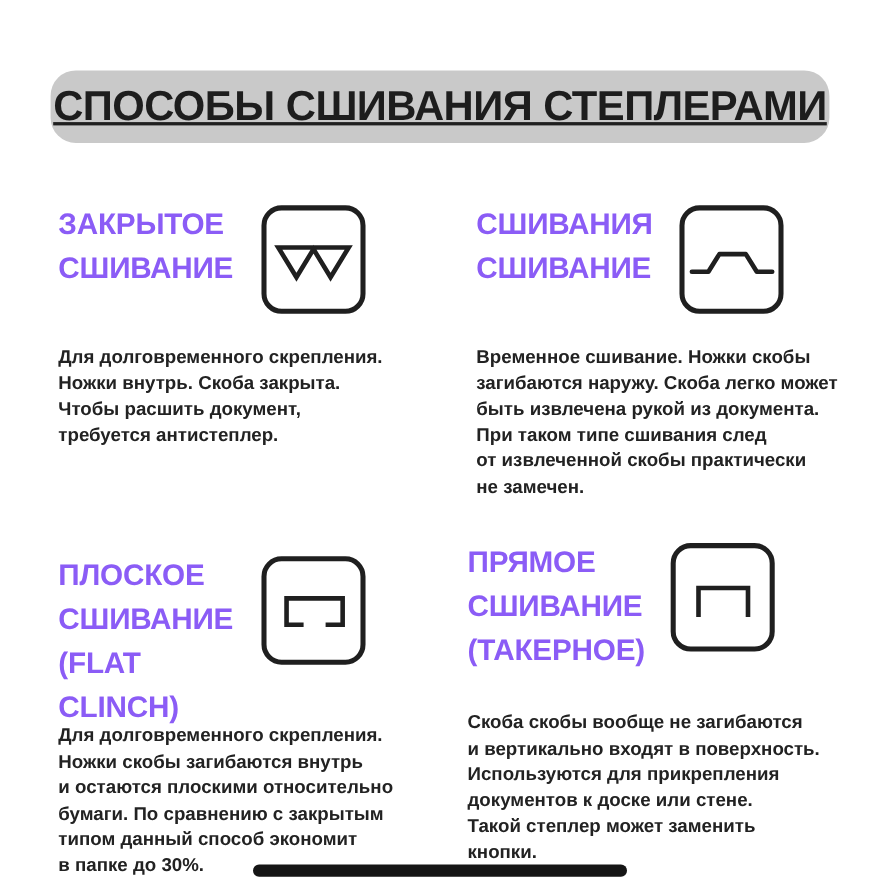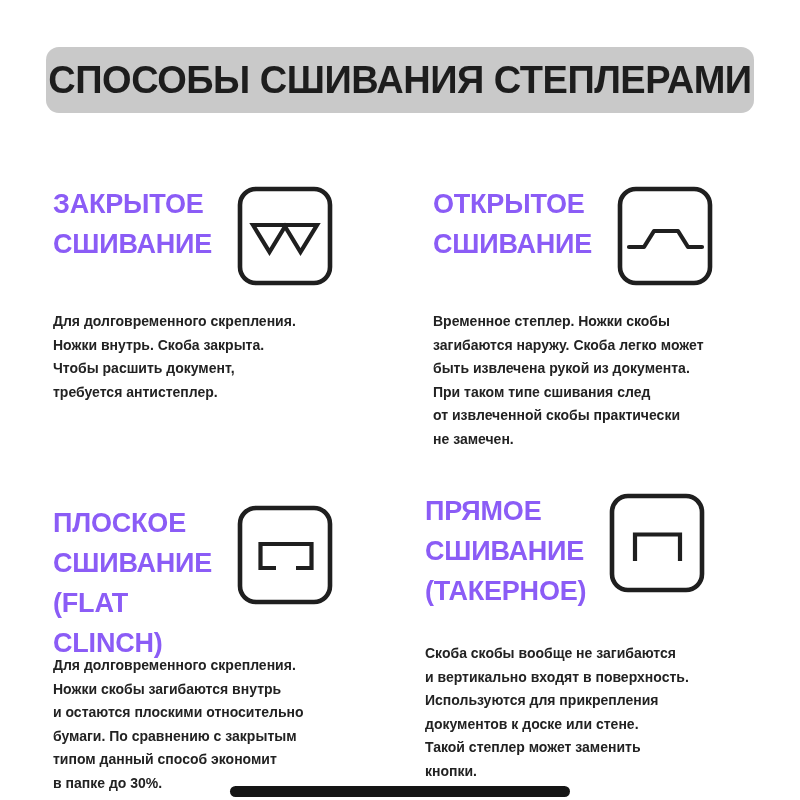--- a/index.html
+++ b/index.html
@@ -12,28 +12,29 @@
     height: 800px;
     background: #ffffff;
     overflow: hidden;
     color: #1f1f1f;
     margin: 0 auto;
   }
 
   .title-bar {
     position: absolute;
     left: 46px;
-    top: 47px;
+    top: 64px;
     width: 708px;
     height: 66px;
     background: #c9c9c9;
-    border-radius: 13px;
+    border-radius: 23px;
     display: flex;
     align-items: center;
     justify-content: center;
+    text-decoration: underline;
   }
   .title-bar .page-title {
     margin: 0;
     font-size: 38px;
     font-weight: bold;
     letter-spacing: -0.5px;
     color: #1d1d1d;
     white-space: nowrap;
   }
 
@@ -61,21 +62,21 @@
     width: 96px;
     height: 100px;
   }
   .icon-box svg { display: block; width: 96px; height: 100px; }
   .icon-stroke { stroke: #1f1f1f; fill: none; }
 
   .desc {
     position: absolute;
     left: 0;
     width: 352px;
-    font-size: 14px;
+    font-size: 17px;
     line-height: 23.5px;
     font-weight: bold;
     white-space: pre-line;
     color: #222222;
   }
   .row1 .desc { top: 112px; }
   .row2 .desc { top: 137px; }
 
   .home-indicator {
     position: absolute;
@@ -105,29 +106,29 @@
         <path class="icon-stroke" d="M16 39 L32.5 66 L48 40.5 L63.5 66 L80 39 Z" stroke-width="4.2" stroke-linejoin="miter"></path>
       </svg>
     </span>
     <p class="desc">Для долговременного скрепления.
 Ножки внутрь. Скоба закрыта.
 Чтобы расшить документ,
 требуется антистеплер.</p>
   </div>
 
   <div class="section sec-2 row1">
-    <h2 class="heading">ОТКРЫТОЕ
+    <h2 class="heading">СШИВАНИЯ
 СШИВАНИЕ</h2>
     <span class="icon-box">
       <svg viewBox="0 0 96 100" xmlns="http://www.w3.org/2000/svg">
         <rect class="icon-stroke" x="3" y="3" width="90" height="94" rx="16" stroke-width="4.6"></rect>
         <path class="icon-stroke" d="M12 61 H27 L37 45 H61 L71 61 H85" stroke-width="4.2" stroke-linecap="round" stroke-linejoin="round"></path>
       </svg>
     </span>
-    <p class="desc">Временное степлер. Ножки скобы
+    <p class="desc">Временное сшивание. Ножки скобы
 загибаются наружу. Скоба легко может
 быть извлечена рукой из документа.
 При таком типе сшивания след
 от извлеченной скобы практически
 не замечен.</p>
   </div>
 
   <div class="section sec-3 row2">
     <h2 class="heading">ПЛОСКОЕ
 СШИВАНИЕ

